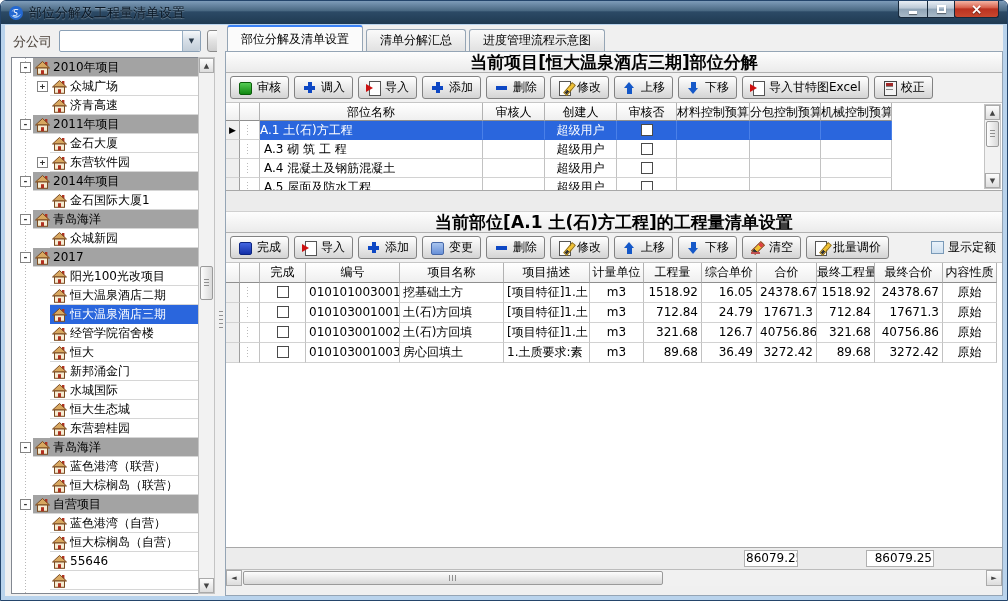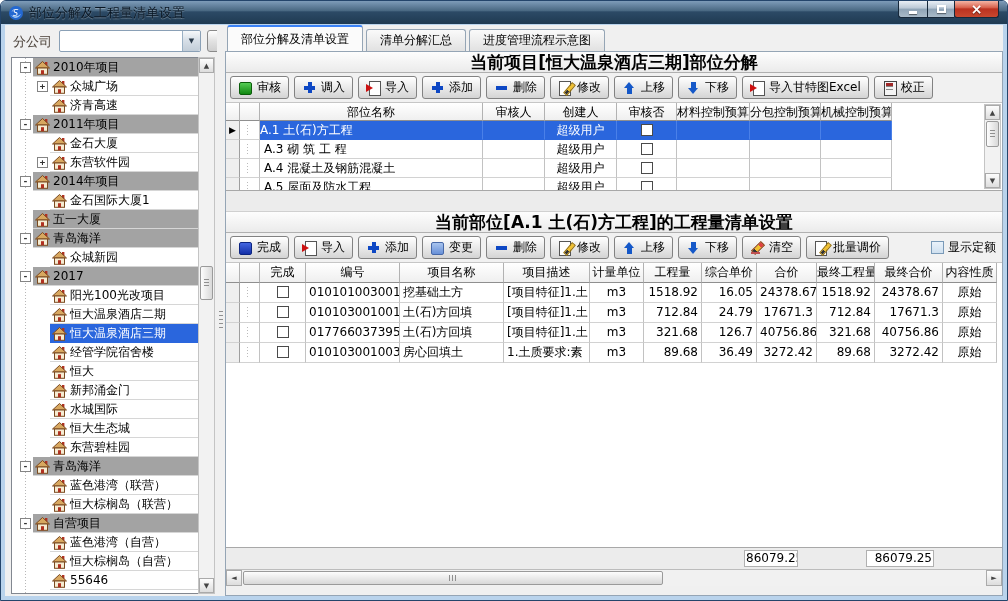--- a/index.html
+++ b/index.html
@@ -279,32 +279,20 @@
                 <span class="house"><svg width="15" height="14" viewBox="0 0 15 14">
                     <rect x="10" y="1" width="2.4" height="4" fill="#b03020"></rect>
                     <polygon points="7.5,0.5 14.5,7 0.5,7" fill="#d8a860" stroke="#7a4a20" stroke-width="1"></polygon>
                     <rect x="2.5" y="7" width="10" height="6.3" fill="#f6ecd2" stroke="#7a4a20" stroke-width="1"></rect>
                     <rect x="6" y="9.2" width="3" height="4" fill="#b03020"></rect>
                   </svg></span>
                 <span class="tlabel">金石国际大厦1</span>
               </span>
             </div>
             <div class="trow">
-              <span class="guide" style="width: 21px;"></span>
-              <span class="band g">
-                <span class="house"><svg width="15" height="14" viewBox="0 0 15 14">
-                    <rect x="10" y="1" width="2.4" height="4" fill="#b03020"></rect>
-                    <polygon points="7.5,0.5 14.5,7 0.5,7" fill="#d8a860" stroke="#7a4a20" stroke-width="1"></polygon>
-                    <rect x="2.5" y="7" width="10" height="6.3" fill="#f6ecd2" stroke="#7a4a20" stroke-width="1"></rect>
-                    <rect x="6" y="9.2" width="3" height="4" fill="#b03020"></rect>
-                  </svg></span>
-                <span class="tlabel">五一大厦</span>
-              </span>
-            </div>
-            <div class="trow">
               <span class="guide" style="width: 8px;"></span>
               <span class="exp" style="margin-right: 2px;">-</span>
               <span class="band g">
                 <span class="house"><svg width="15" height="14" viewBox="0 0 15 14">
                     <rect x="10" y="1" width="2.4" height="4" fill="#b03020"></rect>
                     <polygon points="7.5,0.5 14.5,7 0.5,7" fill="#d8a860" stroke="#7a4a20" stroke-width="1"></polygon>
                     <rect x="2.5" y="7" width="10" height="6.3" fill="#f6ecd2" stroke="#7a4a20" stroke-width="1"></rect>
                     <rect x="6" y="9.2" width="3" height="4" fill="#b03020"></rect>
                   </svg></span>
                 <span class="tlabel">青岛海洋</span>
@@ -757,21 +745,21 @@
                 <div class="c " style="width: 55px; text-align: right; padding: 0px 3px;">24.79</div>
                 <div class="c " style="width: 60px; text-align: right; padding: 0px 3px;">17671.3</div>
                 <div class="c " style="width: 58px; text-align: right; padding: 0px 3px;">712.84</div>
                 <div class="c " style="width: 68px; text-align: right; padding: 0px 3px;">17671.3</div>
                 <div class="c " style="width: 54px; text-align: center; padding: 0px 3px;">原始</div>
               </div>
               <div class="grow">
                 <div class="c ic" style="width: 14px;"></div>
                 <div class="c tc" style="width: 20px;"></div>
                 <div class="c " style="width: 46px; text-align: center;"><span class="cb"></span></div>
-                <div class="c " style="width: 94px; text-align: left; padding: 0px 3px;">017766037395</div>
+                <div class="c " style="width: 94px; text-align: left; padding: 0px 3px;">010103001002</div>
                 <div class="c " style="width: 104px; text-align: left; padding: 0px 3px;">土(石)方回填</div>
                 <div class="c " style="width: 86px; text-align: left; padding: 0px 3px;">[项目特征]1.土</div>
                 <div class="c " style="width: 54px; text-align: center; padding: 0px 3px;">m3</div>
                 <div class="c " style="width: 58px; text-align: right; padding: 0px 3px;">321.68</div>
                 <div class="c " style="width: 55px; text-align: right; padding: 0px 3px;">126.7</div>
                 <div class="c " style="width: 60px; text-align: right; padding: 0px 3px;">40756.86</div>
                 <div class="c " style="width: 58px; text-align: right; padding: 0px 3px;">321.68</div>
                 <div class="c " style="width: 68px; text-align: right; padding: 0px 3px;">40756.86</div>
                 <div class="c " style="width: 54px; text-align: center; padding: 0px 3px;">原始</div>
               </div>

